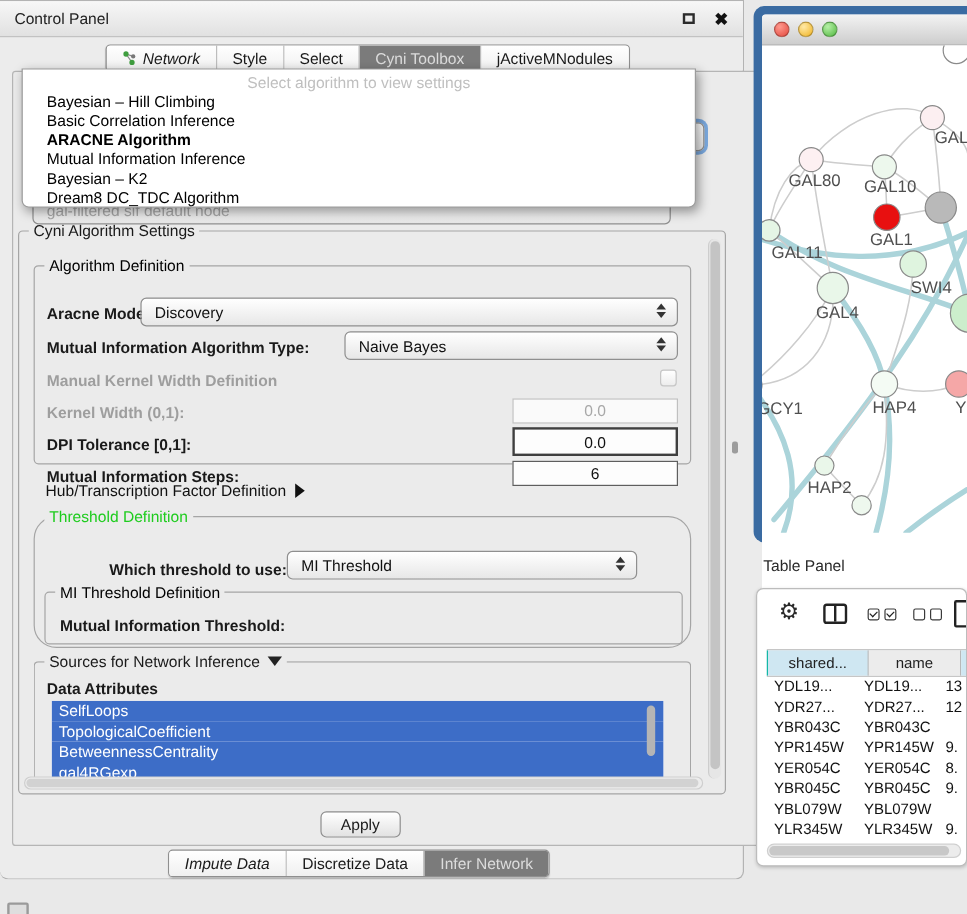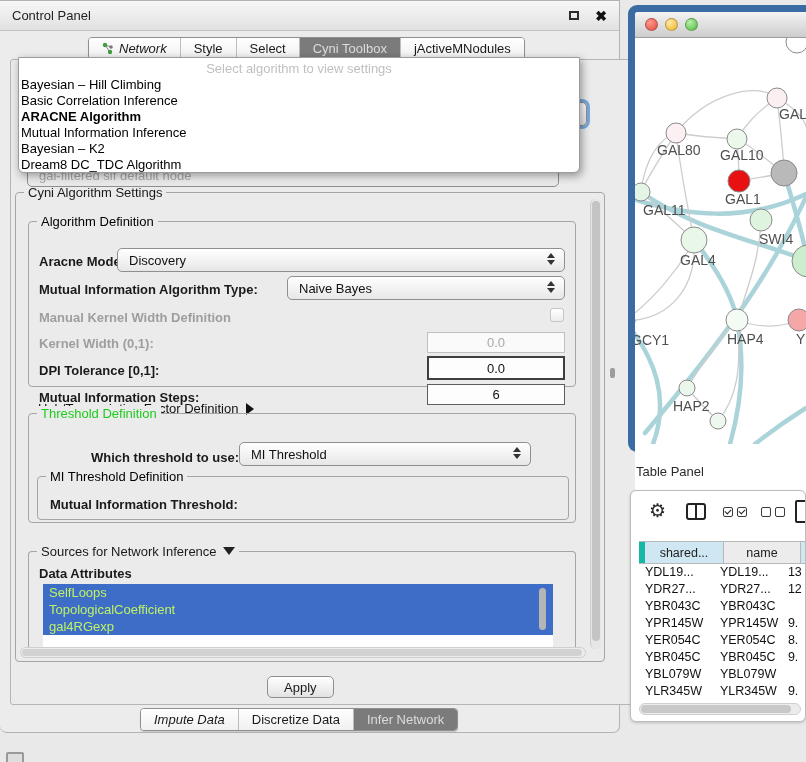--- a/index.html
+++ b/index.html
@@ -36,21 +36,21 @@
   .combo .arrows i{display:block;width:0;height:0;border-left:4px solid transparent;
     border-right:4px solid transparent;}
   .combo .arrows i.up{border-bottom:5px solid #333;}
   .combo .arrows i.dn{border-top:5px solid #333;}
 
   
   #algo-popup{left:18px;top:57px;width:562px;height:116px;background:#fff;
     border:1px solid #9c9c9c;border-radius:0 0 6px 6px;z-index:50;
     box-shadow:2px 3px 9px rgba(0,0,0,.38);padding-top:2px;}
   #algo-popup .ph{text-align:center;color:#bfbfbf;height:17px;line-height:17px;font-size:13px;}
-  #algo-popup .item{height:16px;line-height:16px;padding-left:2px;font-size:13px;color:#000;}
+  #algo-popup .item{height:16px;line-height:16px;padding-left:20px;font-size:13px;color:#000;}
   #algo-popup .item.sel{font-weight:bold;}
 
   
   .group{position:absolute;border:1px solid #a5a5a5;border-radius:4px;}
   .legend{position:absolute;top:-8px;left:8px;background:#ebebeb;padding:0 4px;
     font-size:13px;white-space:nowrap;}
   .legend.blue{color:#000000;}
   .legend.green{color:#1ecc1e;}
 
   .flabel{position:absolute;font-weight:bold;font-size:13px;white-space:nowrap;}
@@ -65,21 +65,21 @@
 
   
   .vscroll{position:absolute;background:#e6e6e6;border-left:1px solid #cdcdcd;border-radius:6px;}
   .vthumb{position:absolute;background:#c4c4c4;border-radius:5px;}
   .hscroll{position:absolute;background:#ececec;border:1px solid #cfcfcf;border-radius:6px;}
   .hthumb{position:absolute;background:#d2d2d2;border-radius:5px;}
 
   
   #attr-list{position:absolute;background:#fff;overflow:hidden;}
   #attr-list .li{height:17px;line-height:17px;padding-left:6px;font-size:13px;
-    color:#bef264;background:#3d6dc7;}
+    color:#ffffff;background:#3d6dc7;}
 
   .expander{position:absolute;font-size:13px;color:#111;white-space:nowrap;}
   .tri-right{display:inline-block;margin-left:8px;width:0;height:0;border-top:6px solid transparent;
     border-bottom:6px solid transparent;border-left:8px solid #111;vertical-align:-2px;}
   .tri-down{display:inline-block;margin-left:6px;width:0;height:0;border-left:6px solid transparent;
     border-right:6px solid transparent;border-top:8px solid #222;vertical-align:1px;}
 
   .pushbtn{position:absolute;height:22px;border:1px solid #8f8f8f;border-radius:5px;
     background:linear-gradient(#ffffff,#e2e2e2);font-size:13px;display:flex;
     align-items:center;justify-content:center;padding:0 16px;}
@@ -107,21 +107,21 @@
   .cb{width:10px;height:10px;border:1.6px solid #3a3a3a;border-radius:2px;position:relative;}
   .cb.ck::after{content:"";position:absolute;left:1px;top:1px;width:5px;height:3px;
     border-left:1.6px solid #222;border-bottom:1.6px solid #222;transform:rotate(-45deg);}
   .page-icon{position:absolute;width:20px;height:23px;border:2px solid #222;border-radius:2px;}
 
   #tbl-header{position:absolute;left:8px;top:50px;height:23px;display:flex;
     border-top:1px solid #b8b8b8;border-bottom:1px solid #b8b8b8;}
   .hcell{height:100%;display:flex;align-items:center;justify-content:center;font-size:12.5px;
     color:#222;border-right:1px solid #b8b8b8;background:#ececec;}
   .hcell.selcol{background:#cfe7f2;}
-  .hcell:first-child{border-left:6px solid #14b8a6;}
+  .hcell:first-child{border-left:1px solid #14b8a6;}
   #tbl-body{position:absolute;left:8px;top:73px;right:-30px;bottom:21px;overflow:hidden;}
   .trow{display:flex;height:17px;line-height:17px;font-size:12.5px;color:#111;}
   .tcell{padding-left:6px;overflow:hidden;white-space:nowrap;}
   .c1{width:85px;} .c2{width:77px;} .c3{width:60px;}
 
   #splitter-grip{left:610px;top:368px;width:5px;height:10px;background:#9c9c9c;border-radius:2px;}
   #mini-sq{left:6px;top:752px;width:18px;height:16px;border:2px solid #9a9a9a;background:#dedede;border-radius:2px;}
 </style>
 </head>
 <body>
@@ -213,21 +213,21 @@
         <span class="flabel" style="left:10px;top:168px;">Mutual Information Steps:</span>
         <div class="field mid" style="left:398px;top:162px;width:138px;height:21px;">
           <span>6</span>
         </div>
       </div>
 
       <div class="expander" style="left:22px;top:208px;">
         <span>Hub/Transcription Factor Definition</span><span class="tri-right"></span>
       </div>
 
-      <div class="group" style="left:12px;top:220px;width:548px;height:110px;">
+      <div class="group" style="left:12px;top:237px;width:548px;height:110px;border-radius:19px;">
         <span class="legend green">Threshold Definition</span>
 
         <span class="flabel" style="left:62px;top:36px;">Which threshold to use:</span>
         <div class="combo" style="left:210px;top:28px;width:292px;">
           <span>MI Threshold</span>
           <span class="arrows">
               <i class="up"></i>
               <i class="dn"></i>
             </span>
         </div>
@@ -237,20 +237,21 @@
           <span class="flabel" style="left:12px;top:20px;">Mutual Information Threshold:</span>
         </div>
       </div>
 
       <div class="group" style="left:12px;top:358px;width:548px;height:104px;border-bottom:none;border-radius:4px 4px 0 0;">
         <span class="legend" style="background:#ebebeb;"><span>Sources for Network Inference</span><span class="tri-down"></span></span>
         <span class="flabel" style="left:10px;top:14px;">Data Attributes</span>
         <div id="attr-list" style="left:14px;top:32px;width:510px;height:70px;">
             <div class="li">SelfLoops</div>
             <div class="li">TopologicalCoefficient</div>
+            <div class="li">BetweennessCentrality</div>
             <div class="li">gal4RGexp</div>
           </div>
         <div class="vthumb" style="left:510px;top:36px;width:7px;height:42px;background:#b5b5b5;z-index:3;"></div>
       </div>
 
       <div class="vscroll" style="right:3px;top:6px;width:11px;height:450px;">
         <div class="vthumb" style="left:1px;top:2px;width:8px;height:440px;"></div>
       </div>
       <div class="hscroll" style="left:4px;bottom:3px;width:566px;height:11px;">
         <div class="hthumb" style="left:1px;top:1px;width:560px;height:7px;"></div>

